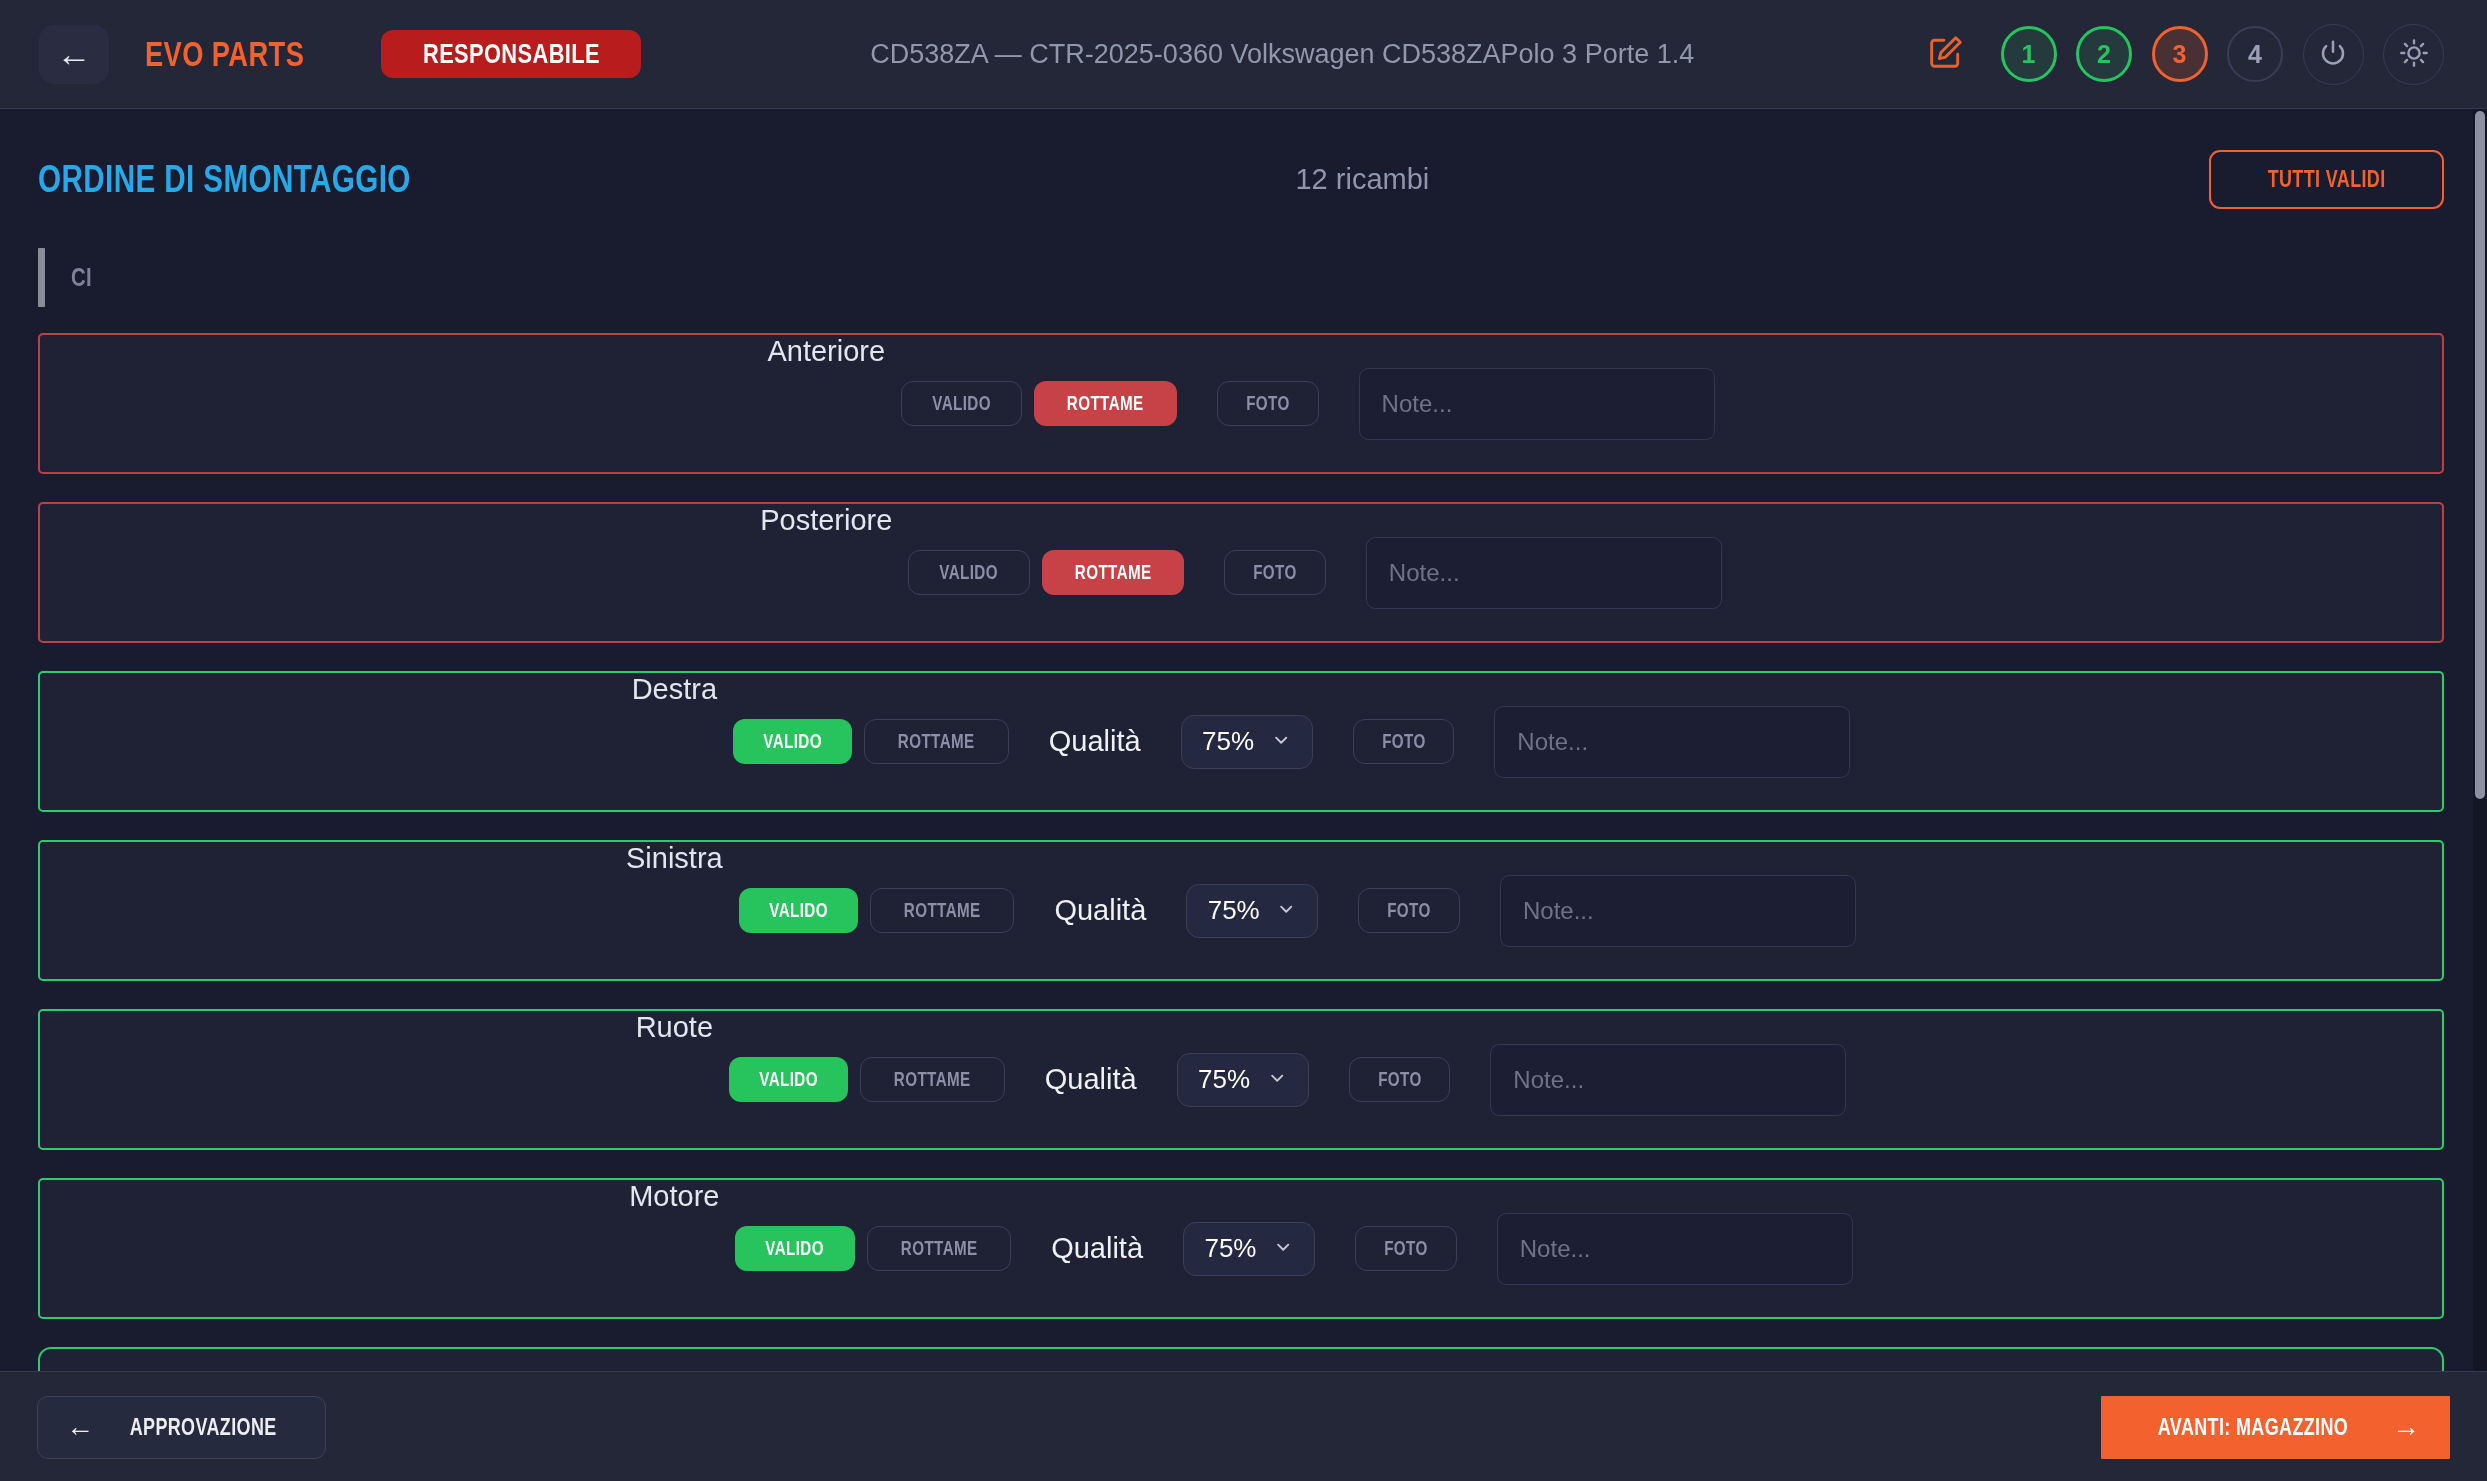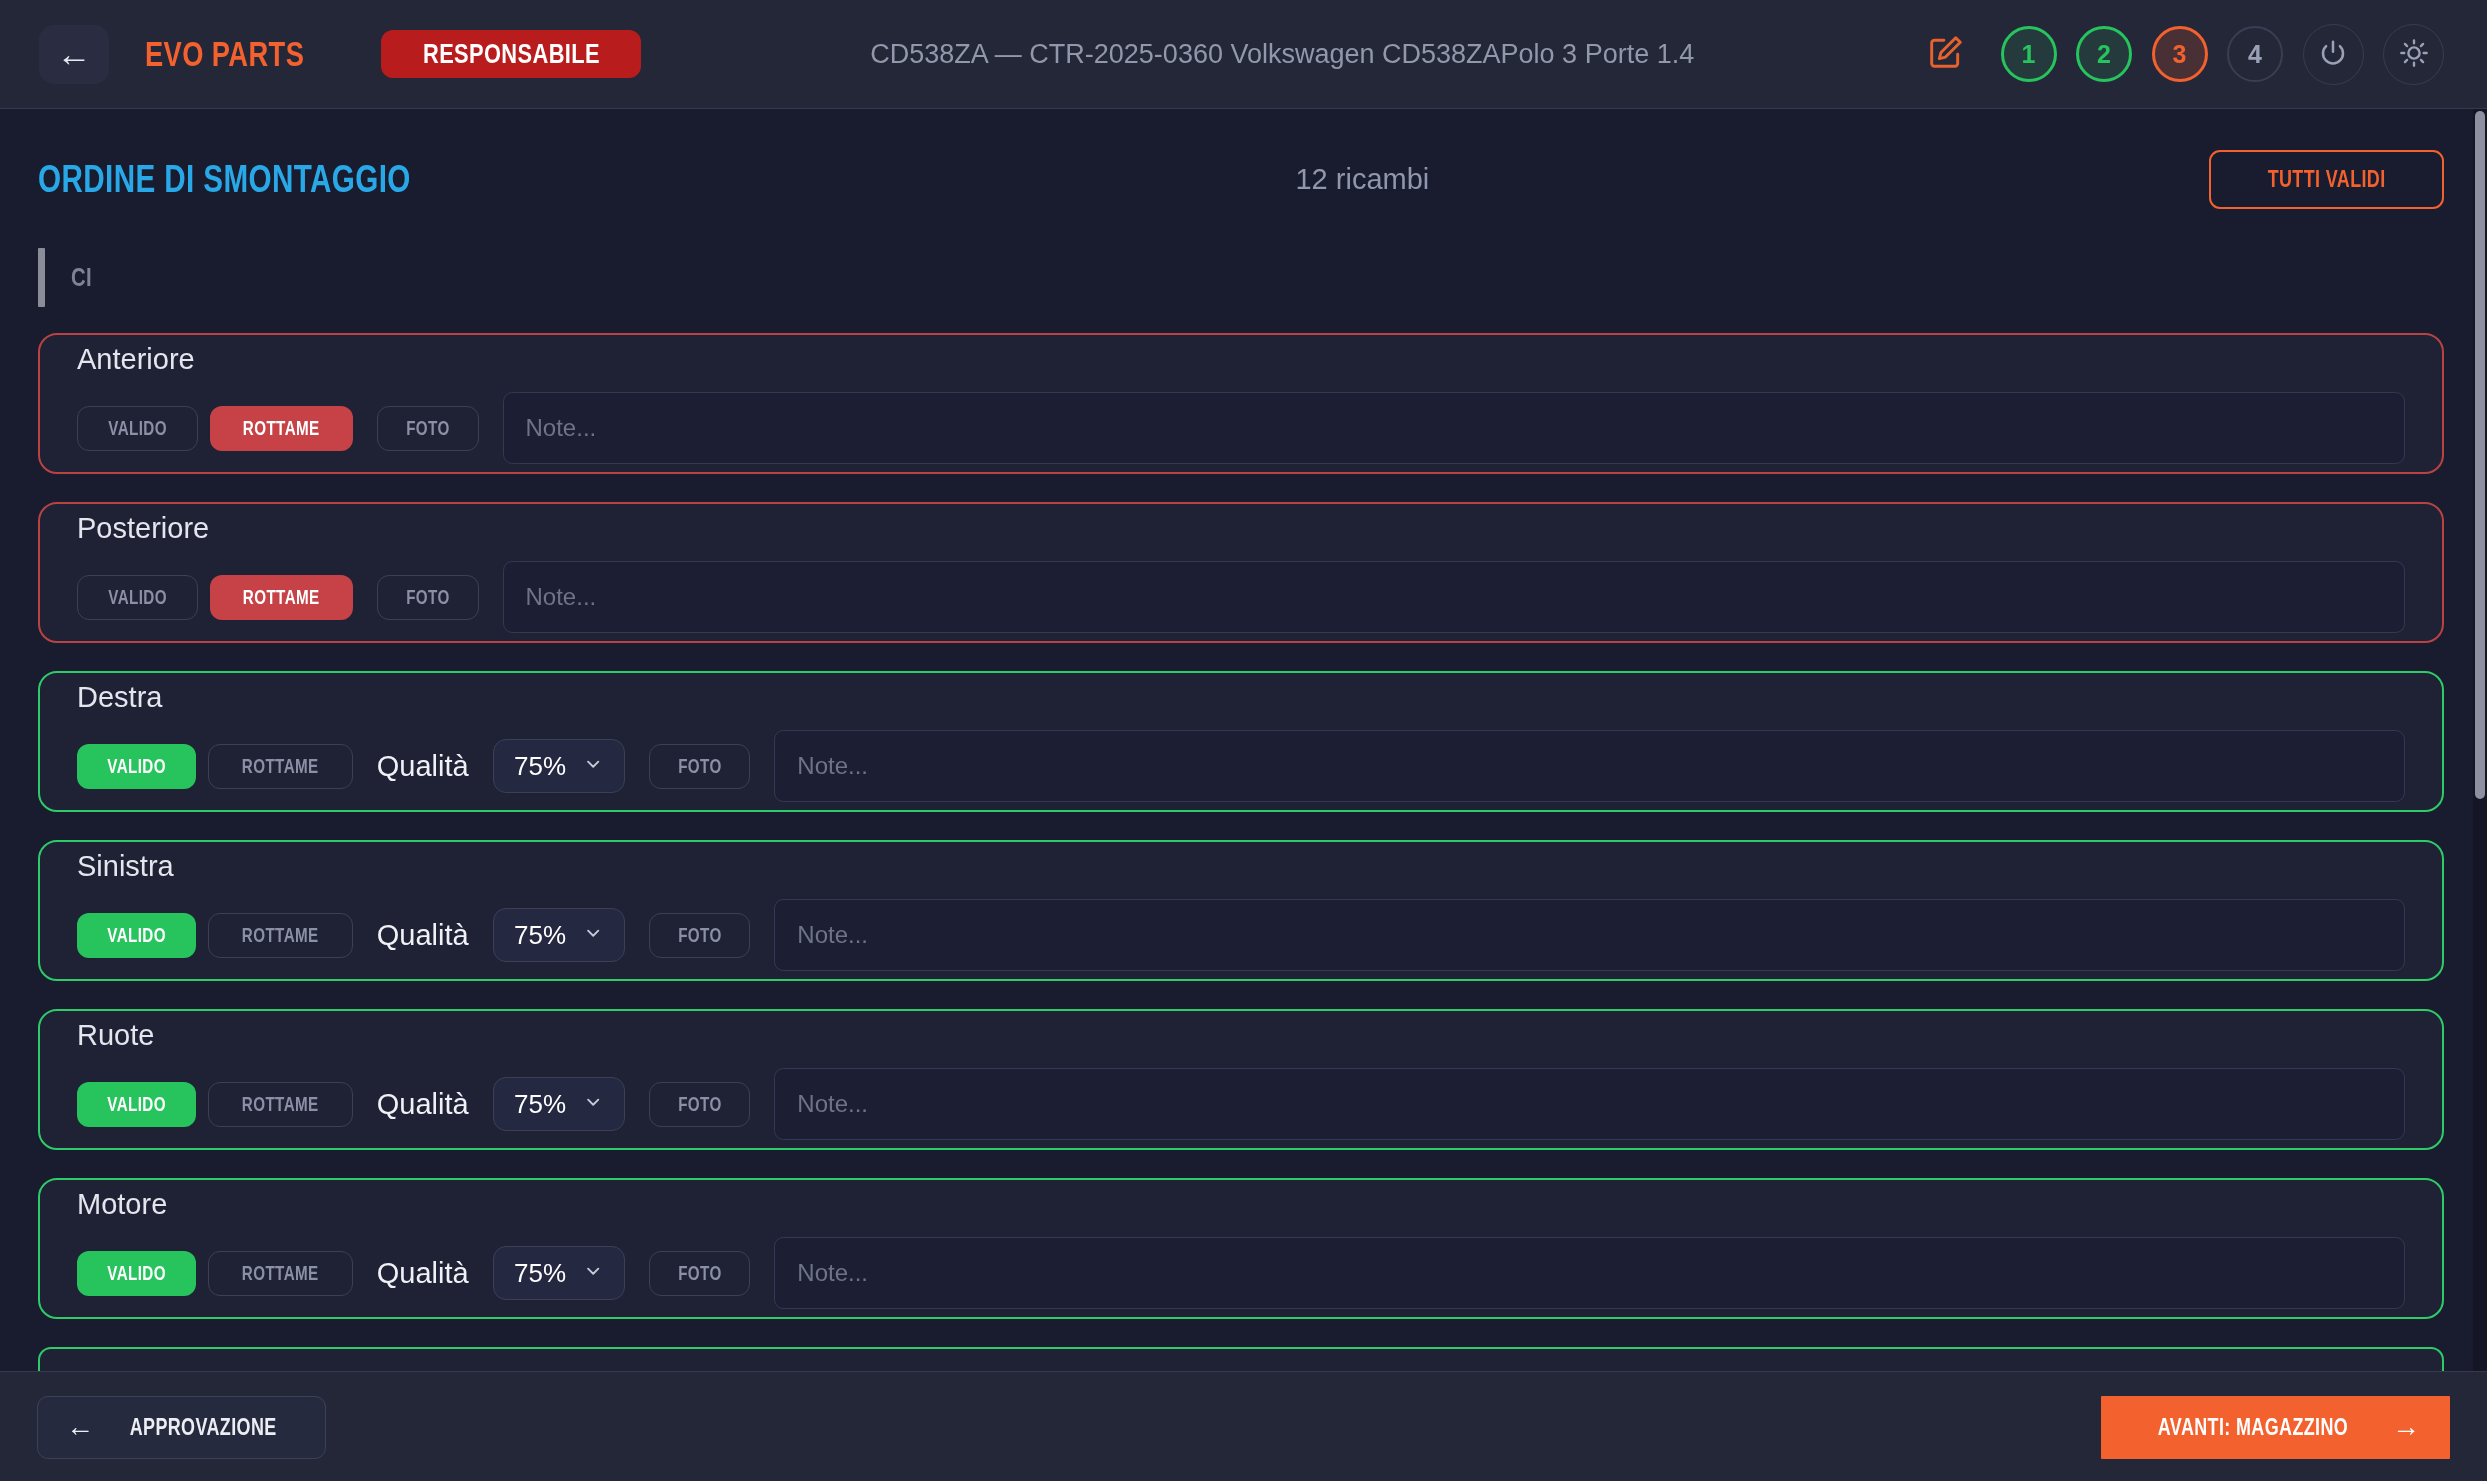--- a/index.html
+++ b/index.html
@@ -118,34 +118,34 @@
     font-size: 23px;
     display: flex; align-items: center; justify-content: center;
     cursor: pointer;
   }
   .section-row { display: flex; align-items: center; margin-bottom: 26px; height: 59px; }
   .section-bar { width: 6.5px; height: 59px; background: #8a8d98; border-radius: 0.9px; }
   .section-label { color: #7d8296; font-size: 26px; margin-left: 26px; }
 
   .card {
     height: 141px;
-    border-radius: 19px;
+    border-radius: 5px;
     background: #1f2235;
     border: 2.8px solid;
     padding: 0 37px;
     margin-bottom: 28px;
     display: flex;
-    flex-direction: column;
+    flex-direction: row;
     justify-content: center;
     gap: 16px;
   }
   .card--red   { border-color: #b94343; }
   .card--green { border-color: #2ecc68; }
   .card-title { font-size: 29px; font-weight: 500; color: #e4e6ee; }
-  .controls { display: flex; align-items: center; gap: 24px; }
+  .controls { display: flex; align-items: center; gap: 40px; }
   .status-group { display: flex; gap: 12px; }
   .pill {
     height: 45px;
     border-radius: 12px;
     padding: 0 22px;
     font-size: 19.5px;
     display: flex; align-items: center; justify-content: center;
     cursor: pointer;
     background: transparent;
     border: none;

